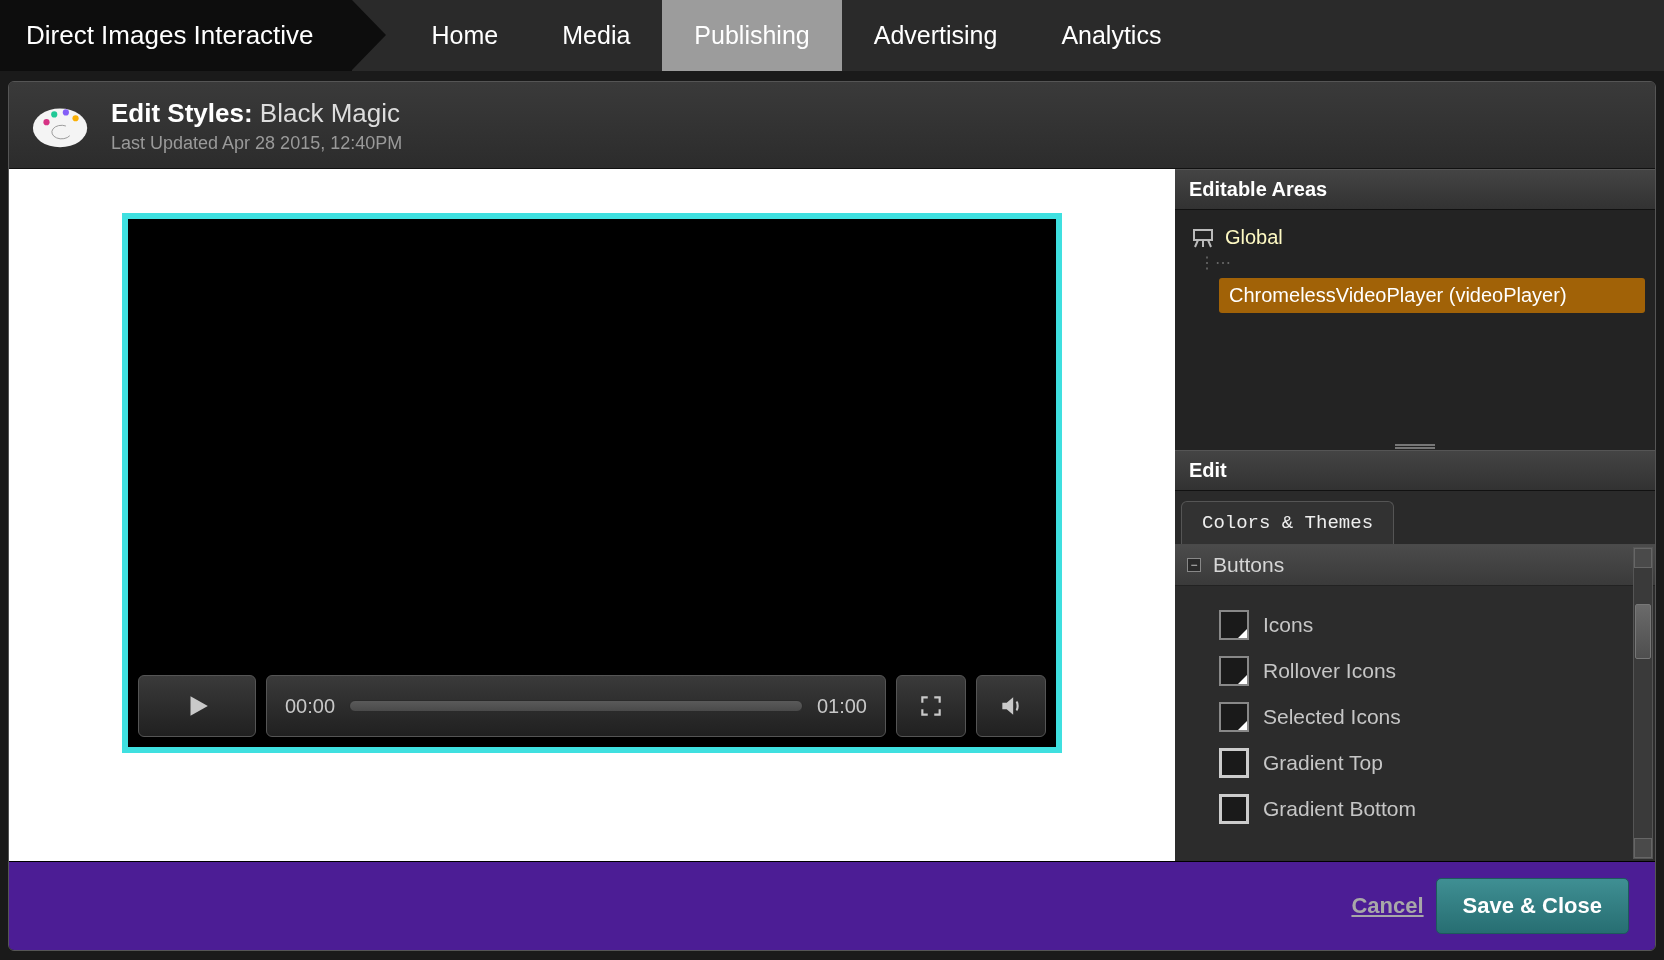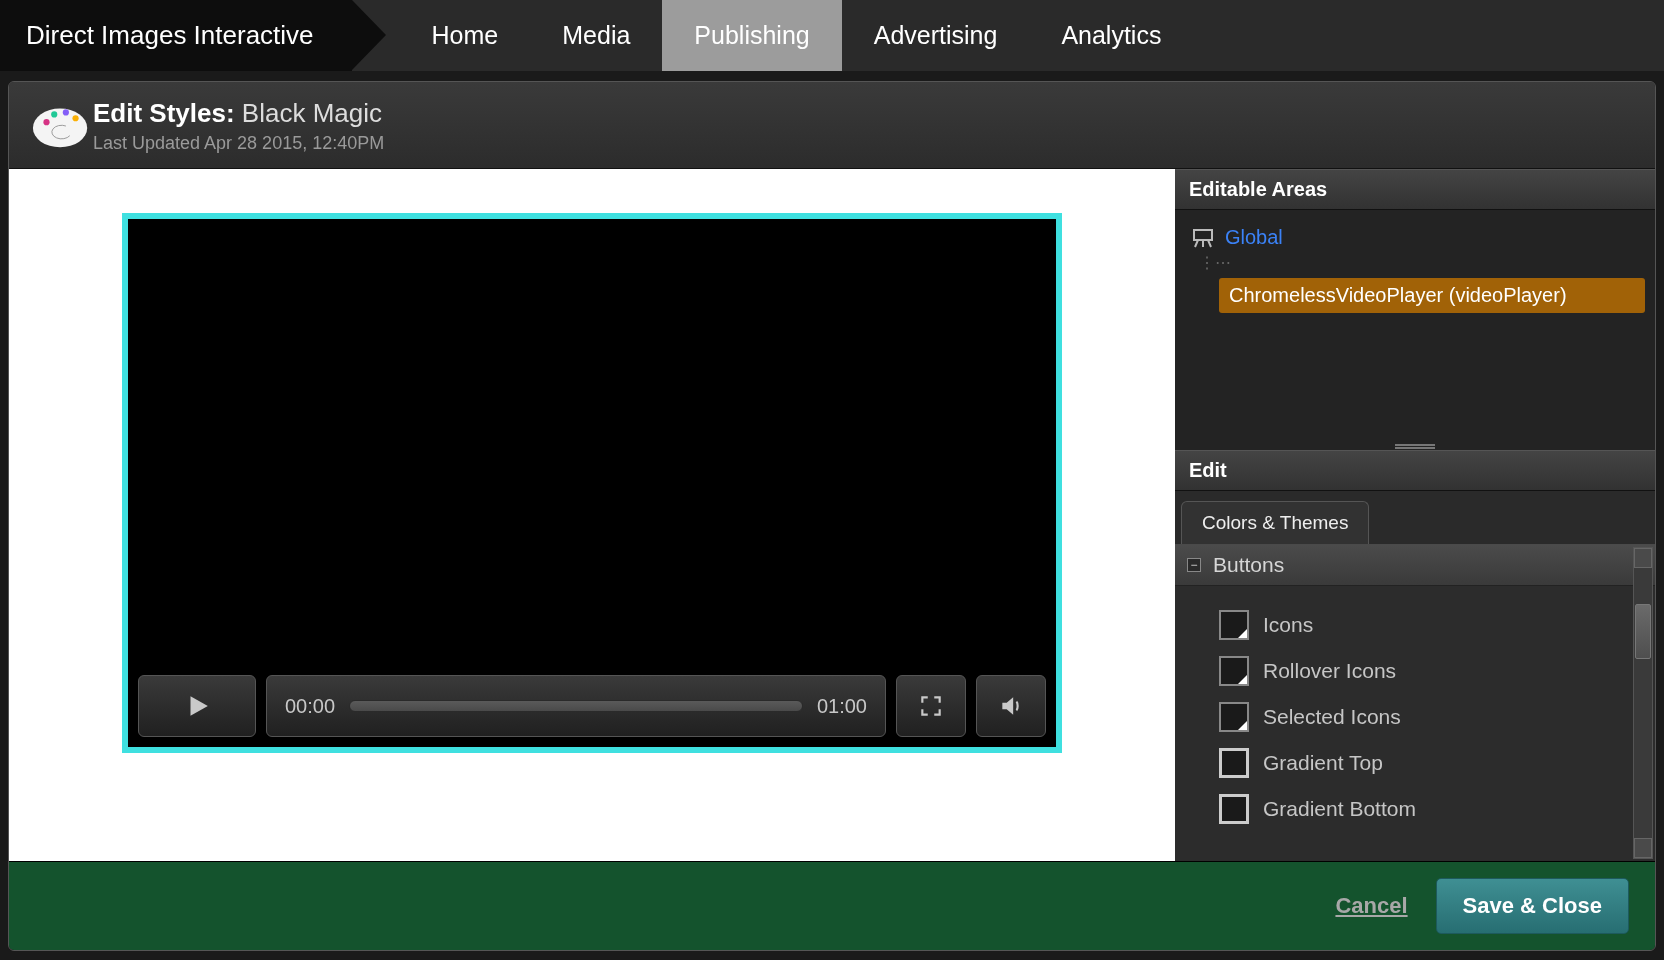--- a/index.html
+++ b/index.html
@@ -53,20 +53,21 @@
     height: 870px;
     display: flex;
     flex-direction: column;
   }
   
   .modal-header {
     background: linear-gradient(#3a3a3a, #2c2c2c);
     padding: 16px 22px 14px 22px;
     display: flex;
     align-items: center;
+    gap: 18px;
     border-bottom: 1px solid #111;
   }
   .palette-icon {
     width: 62px; height: 48px;
     position: relative;
   }
   .modal-title-line { font-size: 26px; color: #fff; font-weight: 600; }
   .modal-title-line .style-name { font-weight: 400; color: #ddd; }
   .modal-sub { color: #9a9a9a; font-size: 18px; margin-top: 4px; }
   
@@ -144,21 +145,21 @@
     border-bottom: 1px solid #111;
   }
   .tree-area {
     padding: 12px 10px 10px 10px;
     height: 230px;
   }
   .tree-row {
     display: flex;
     align-items: center;
     gap: 10px;
-    color: #3b82f6;
+    color: #fef9c3;
     font-size: 20px;
     padding: 4px 6px;
     border-radius: 3px;
   }
   .tree-row.selected {
     background: #a16207;
     color: #fff;
     margin-left: 34px;
     margin-top: 6px;
     padding: 6px 10px;
@@ -189,21 +190,21 @@
   .inner-tab {
     background: linear-gradient(#4a4a4a, #3a3a3a);
     color: #eee;
     font-size: 19px;
     padding: 10px 20px 10px 20px;
     border-radius: 6px 6px 0 0;
     border: 1px solid #555;
     border-bottom: none;
     cursor: pointer;
   }
-  .inner-tab.active { background: #323232; }
+  .inner-tab.active { background: #323232; font-family: Liberation Mono, monospace; }
   
   .props-area {
     flex: 1;
     background: #2c2c2c;
     overflow: hidden;
     position: relative;
   }
   .group-header {
     background: linear-gradient(#4b4b4b, #3a3a3a);
     color: #d6d6d6;
@@ -254,27 +255,27 @@
     width: 20px;
     background: #3a3a3a;
     border: 1px solid #555;
     display: flex; flex-direction: column; justify-content: space-between;
   }
   .scroll-arrow { height: 20px; background: #4a4a4a; border: 1px solid #666; }
   .scroll-thumb { position: absolute; right: 1px; top: 56px; width: 16px; height: 55px; background: linear-gradient(#6a6a6a,#4f4f4f); border: 1px solid #777; border-radius: 2px; }
   
   
   .modal-footer {
-    background: #14532d;
+    background: #4c1d95;
     border-top: 1px solid #000;
     padding: 16px 26px;
     display: flex;
     justify-content: flex-end;
     align-items: center;
-    gap: 28px;
+    gap: 12px;
   }
   .cancel-link {
     color: #a8a8a8;
     font-size: 22px;
     font-weight: 700;
     text-decoration: underline;
     cursor: pointer;
   }
   .save-btn {
     background: linear-gradient(#3f8f93, #276e72);

